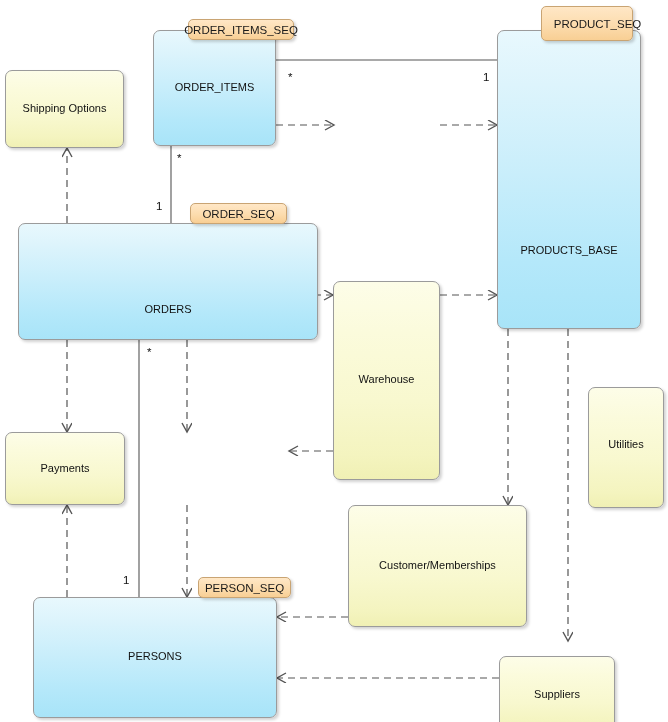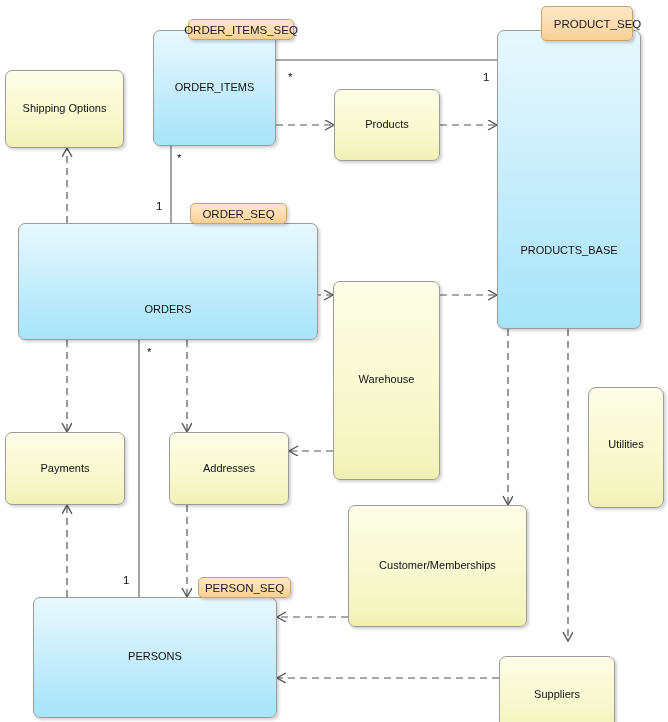--- a/index.html
+++ b/index.html
@@ -127,47 +127,41 @@
   </svg>
 
   <div class="node table" style="left:153px; top:30px; width:123px; height:116px;">
     <span class="node-label">ORDER_ITEMS</span>
   </div>
 
   <div class="node view" style="left:5px; top:70px; width:119px; height:78px;">
     <span class="node-label">Shipping Options</span>
   </div>
 
-  <div class="node view" style="left:334px; top:89px; width:106px; height:72px;">
-    <span class="node-label">Products</span>
-  </div>
 
   <div class="node table" style="left:497px; top:30px; width:144px; height:299px;">
     <span class="node-label" style="margin-top:143px;">PRODUCTS_BASE</span>
   </div>
 
   <div class="node table" style="left:18px; top:223px; width:300px; height:117px;">
     <span class="node-label" style="margin-top:56px;">ORDERS</span>
   </div>
 
   <div class="node view" style="left:333px; top:281px; width:107px; height:199px;">
     <span class="node-label" style="margin-top:-2px;">Warehouse</span>
   </div>
 
-  <div class="node view" style="left:588px; top:387px; width:76px; height:121px;border-radius:8px;">
+  <div class="node view" style="left:588px; top:387px; width:76px; height:121px;">
     <span class="node-label" style="margin-top:-6px;">Utilities</span>
   </div>
 
   <div class="node view" style="left:5px; top:432px; width:120px; height:73px;">
     <span class="node-label">Payments</span>
   </div>
 
-  <div class="node view" style="left:169px; top:432px; width:120px; height:73px;">
-    <span class="node-label">Addresses</span>
-  </div>
 
   <div class="node view" style="left:348px; top:505px; width:179px; height:122px;">
     <span class="node-label">Customer/Memberships</span>
   </div>
 
   <div class="node table" style="left:33px; top:597px; width:244px; height:121px;">
     <span class="node-label" style="margin-top:-2px;">PERSONS</span>
   </div>
 
   <div class="node view" style="left:499px; top:656px; width:116px; height:77px;">

